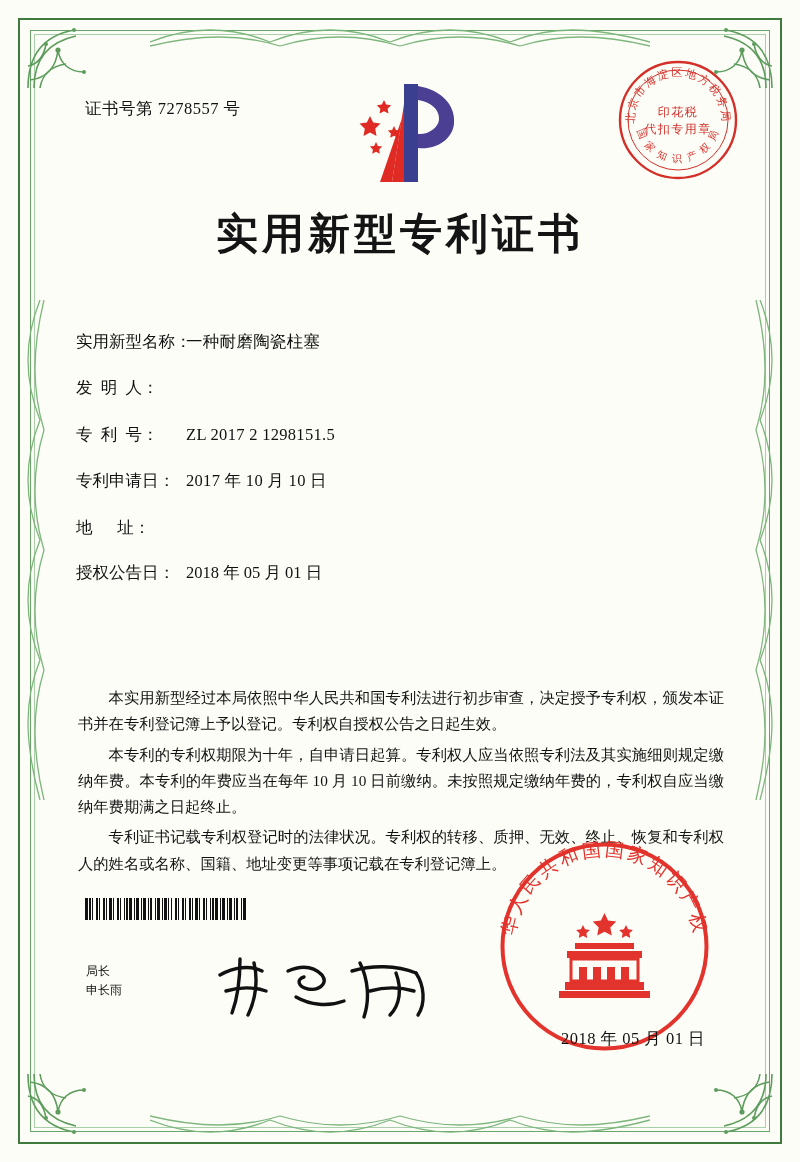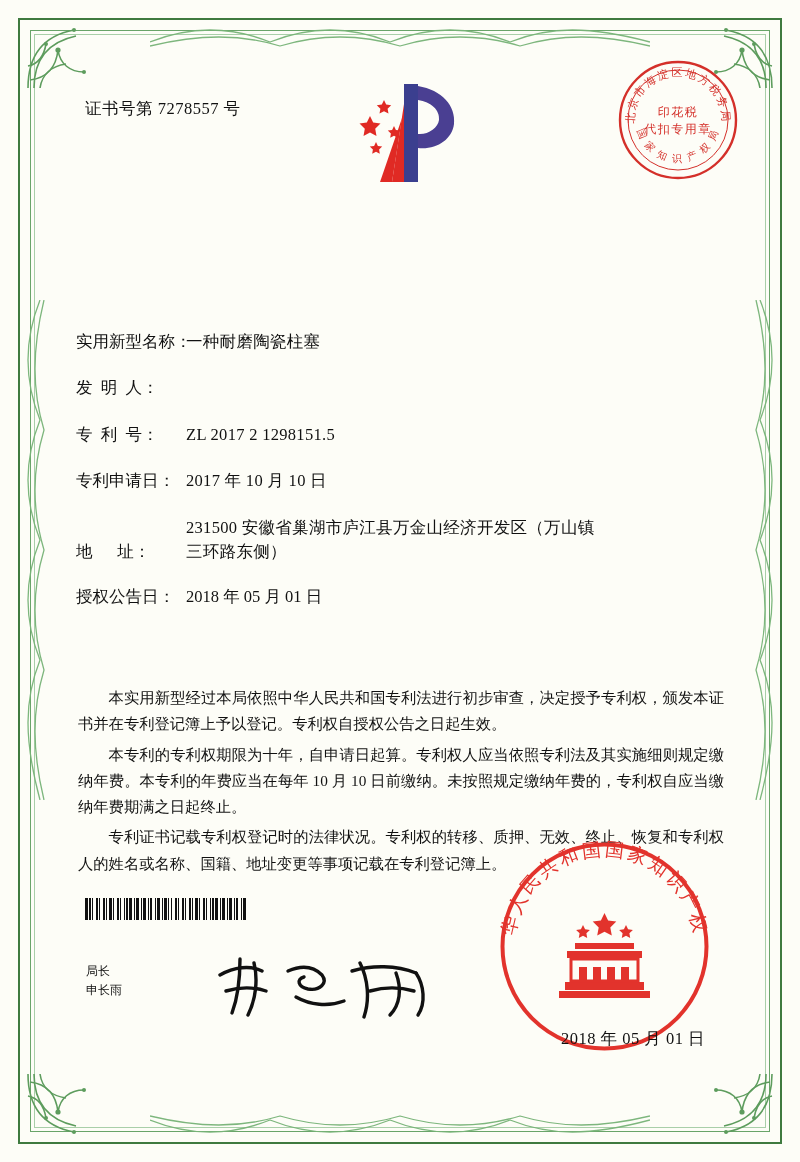--- a/index.html
+++ b/index.html
@@ -360,20 +360,21 @@
         <textPath href="#arcTop" startOffset="50%" text-anchor="middle">北京市海淀区地方税务局</textPath>
       </text>
       <text font-size="10" fill="#d4302a" letter-spacing="2" font-family="'Liberation Serif',serif">
         <textPath href="#arcBot" startOffset="50%" text-anchor="middle">国 家 知 识 产 权 局</textPath>
       </text>
       <text x="62" y="58" font-size="12" fill="#d4302a" text-anchor="middle" letter-spacing="1.5" font-family="'Liberation Serif',serif">印花税</text>
       <text x="62" y="75" font-size="12" fill="#d4302a" text-anchor="middle" letter-spacing="1.5" font-family="'Liberation Serif',serif">代扣专用章</text>
     </svg>
   </div>
 
+  <div class="title">实用新型专利证书</div>
 
   <div class="fields">
 
     <div class="field-row">
       <div class="field-label">实用新型名称：</div>
       <div class="field-value">一种耐磨陶瓷柱塞</div>
     </div>
 
     <div class="field-row">
       <div class="field-label">发  明  人：</div>
@@ -385,24 +386,20 @@
     </div>
 
     <div class="field-row">
       <div class="field-label">专利申请日：</div>
       <div class="field-value">2017 年 10 月 10 日</div>
     </div>
 
 
     <div class="field-row">
       <div class="field-label">地      址：</div>
-      <div class="field-value">
-        <span>231500 安徽省巢湖市庐江县万金山经济开发区（万山镇</span>
-        <span class="line2">三环路东侧）</span>
-      </div>
     </div>
 
     <div class="row-split">
       <div class="left">
         <div class="lbl-pub">授权公告日：</div>
         <div>2018 年 05 月 01 日</div>
       </div>
     </div>
   </div>
 

